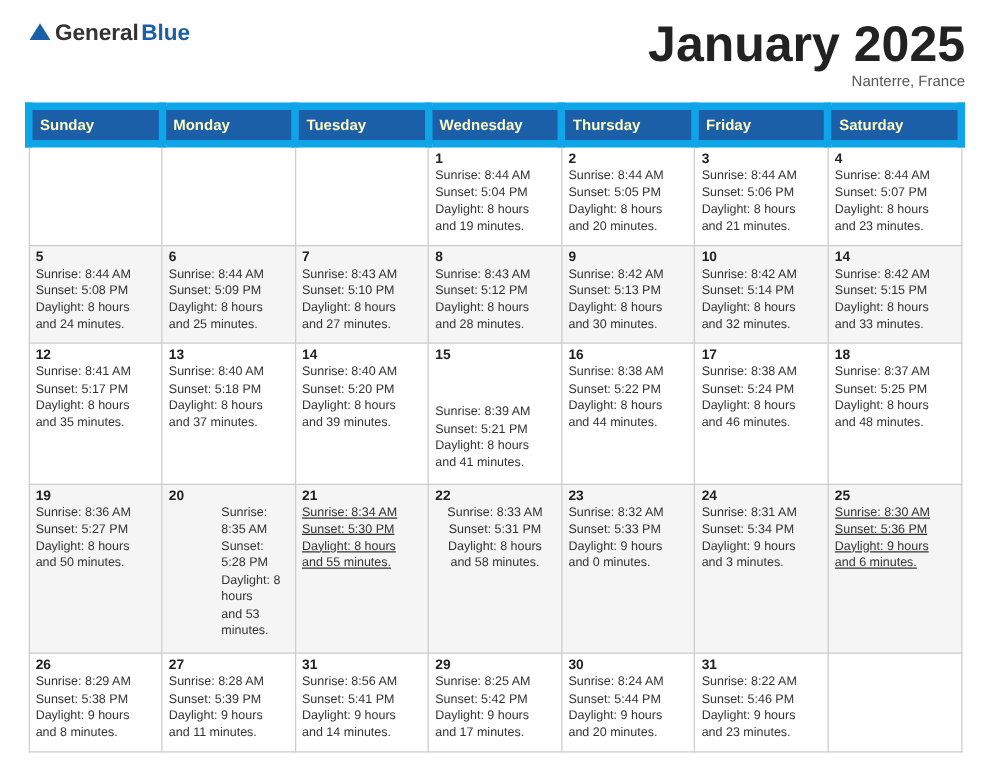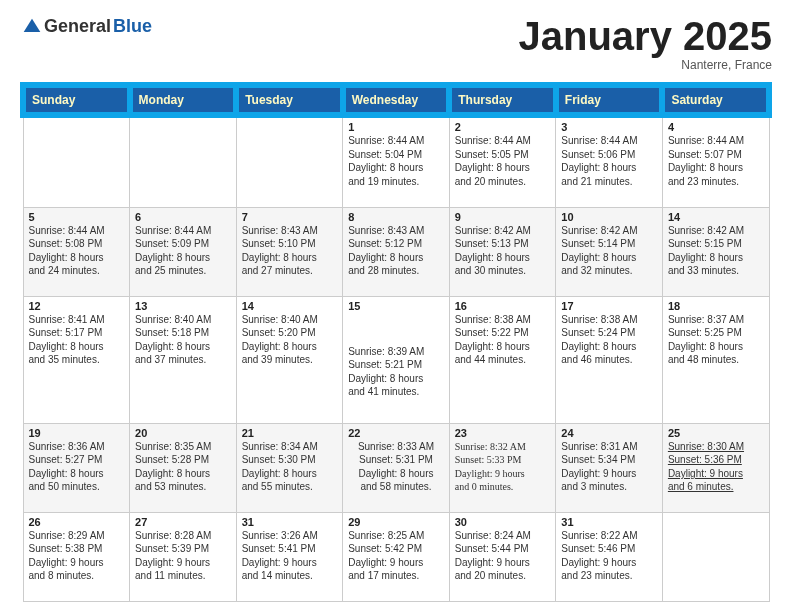--- a/index.html
+++ b/index.html
@@ -279,42 +279,42 @@
         <tr>
           <td>
             <span class="day-num">19</span>
             <div class="day-info" style="white-space: pre-wrap;">Sunrise: 8:36 AM
 Sunset: 5:27 PM
 Daylight: 8 hours
 and 50 minutes.</div>
           </td>
           <td>
             <span class="day-num">20</span>
-            <div class="day-info" style="white-space: pre-wrap;">Sunrise: 8:35 AM
+            <div class="day-info" style="white-space: pre-wrap; margin-left: 42px;">Sunrise: 8:35 AM
 Sunset: 5:28 PM
 Daylight: 8 hours
 and 53 minutes.</div>
           </td>
           <td>
             <span class="day-num">21</span>
-            <div class="day-info" style="white-space: pre-wrap;">Sunrise: 8:34 AM
+            <div class="day-info" style="white-space: pre-wrap; text-decoration: underline;">Sunrise: 8:34 AM
 Sunset: 5:30 PM
 Daylight: 8 hours
 and 55 minutes.</div>
           </td>
           <td>
             <span class="day-num">22</span>
             <div class="day-info" style="white-space: pre-wrap; text-align: center;">Sunrise: 8:33 AM
 Sunset: 5:31 PM
 Daylight: 8 hours
 and 58 minutes.</div>
           </td>
           <td>
             <span class="day-num">23</span>
-            <div class="day-info" style="white-space: pre-wrap; font-family: Liberation Serif, serif;">Sunrise: 8:32 AM
+            <div class="day-info" style="white-space: pre-wrap;">Sunrise: 8:32 AM
 Sunset: 5:33 PM
 Daylight: 9 hours
 and 0 minutes.</div>
           </td>
           <td>
             <span class="day-num">24</span>
             <div class="day-info" style="white-space: pre-wrap;">Sunrise: 8:31 AM
 Sunset: 5:34 PM
 Daylight: 9 hours
 and 3 minutes.</div>
@@ -337,21 +337,21 @@
           </td>
           <td>
             <span class="day-num">27</span>
             <div class="day-info" style="white-space: pre-wrap;">Sunrise: 8:28 AM
 Sunset: 5:39 PM
 Daylight: 9 hours
 and 11 minutes.</div>
           </td>
           <td>
             <span class="day-num">31</span>
-            <div class="day-info" style="white-space: pre-wrap;">Sunrise: 3:26 AM
+            <div class="day-info" style="white-space: pre-wrap;">Sunrise: 8:56 AM
 Sunset: 5:41 PM
 Daylight: 9 hours
 and 14 minutes.</div>
           </td>
           <td>
             <span class="day-num">29</span>
             <div class="day-info" style="white-space: pre-wrap;">Sunrise: 8:25 AM
 Sunset: 5:42 PM
 Daylight: 9 hours
 and 17 minutes.</div>

